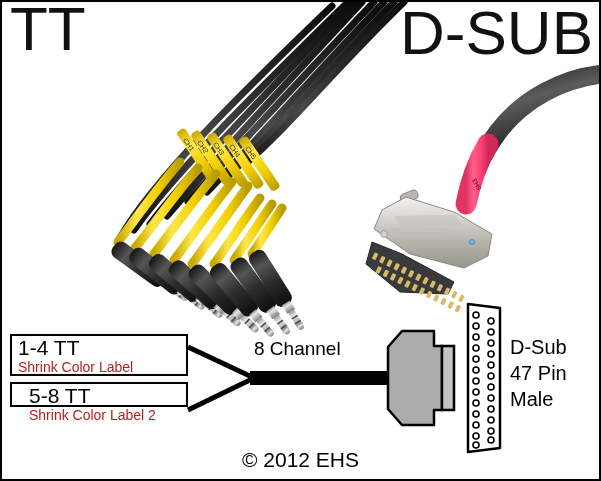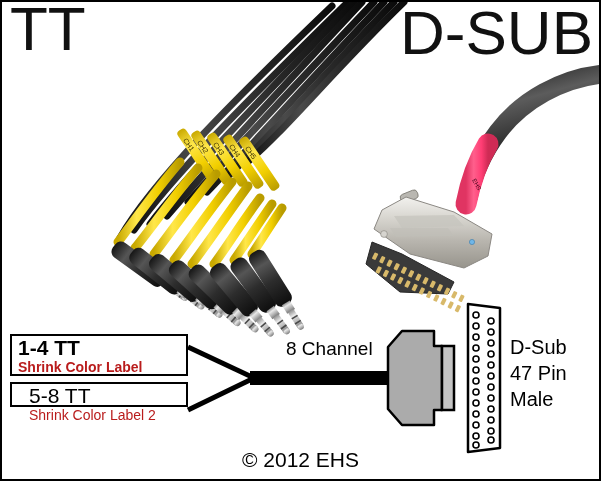--- a/index.html
+++ b/index.html
@@ -61,31 +61,31 @@
     color: #000000;
     white-space: nowrap;
   }
   .label-box .small {
     display: block;
     font-size: 14px;
     line-height: 16px;
     color: #b91c1c;
     white-space: nowrap;
   }
-  #box-1-4 { left: 8px; top: 332px; width: 178px; height: 42px; font-weight: bold; }
+  #box-1-4 { left: 8px; top: 332px; width: 178px; height: 42px; }
   #box-5-8 { left: 8px; top: 380px; width: 178px; height: 25px; padding-left: 17px; }
 
   
   .diag-text {
     position: absolute;
     font-size: 19px;
     color: #000000;
     white-space: nowrap;
   }
-  #txt-8ch { left: 252px; top: 336px; margin-left: 32px; }
+  #txt-8ch { left: 252px; top: 336px; }
   #txt-dsub {
     position: absolute;
     left: 508px;
     top: 332px;
     font-size: 20px;
     line-height: 26px;
     color: #000000;
     white-space: nowrap;
   }
   .copyright {

